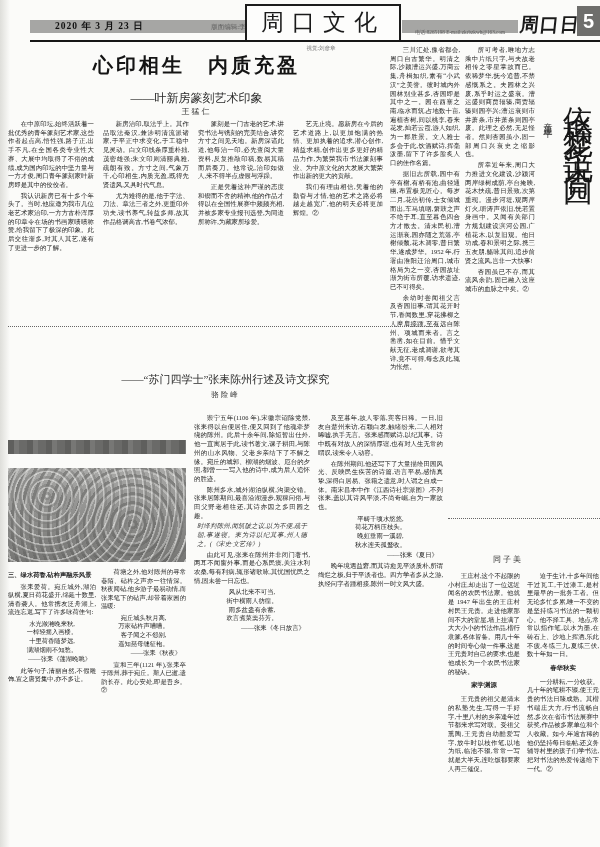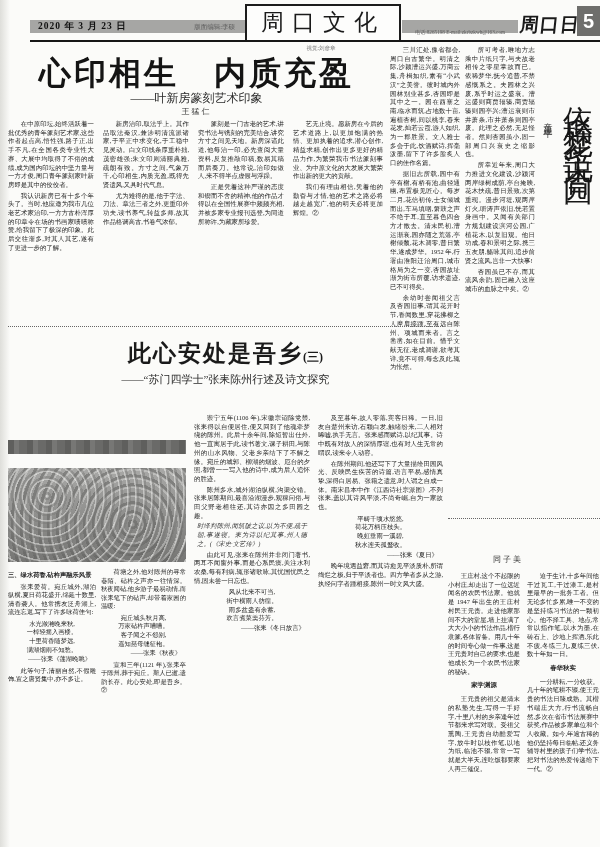--- a/index.html
+++ b/index.html
@@ -11,21 +11,21 @@
   .graybar{background:#a6a6a4;height:13px;}
   .bar-date{font-size:9.5px;font-weight:bold;color:#111;line-height:13px;padding-left:8px;letter-spacing:1px;}
   .bar-small{font-size:6.5px;color:#5c5c5c;line-height:13px;white-space:nowrap;}
   .section-box{border:2px solid #1c1c1c;background:#fdfdfc;text-align:center;
     font-size:23px;letter-spacing:8px;line-height:34px;font-weight:400;}
   .masthead{font-size:19px;font-weight:bold;transform:skewX(-6deg);letter-spacing:1px;white-space:nowrap;}
   .pagenum-box{background:#6e6e6c;color:#fff;text-align:center;font-size:20px;font-weight:bold;
     font-family:"Liberation Sans","DejaVu Sans",sans-serif;line-height:30px;}
   .header-rule{border-top:2px solid #161616;}
   
-  .h-main{font-size:32px;font-weight:600;letter-spacing:3px;text-align:center;color:#141414;}
+  .h-main{font-size:20px;font-weight:600;letter-spacing:3px;text-align:center;color:#141414;}
   .h-sub{font-size:12px;text-align:center;color:#2b2b2b;}
   .h-author{font-size:8px;text-align:center;color:#333;letter-spacing:2px;}
   .col{position:absolute;text-align:justify;font-size:6.4px;line-height:1.36;color:#232323;overflow:hidden;}
   .blk-p{text-indent:2em;margin:0 0 2px 0;}
   .blk-quote{font-style:italic;color:#3a3a3a;margin:2px 3px;}
   .blk-head{font-weight:bold;margin:3px 0;}
   .blk-subhead{text-align:center;font-weight:bold;margin:5px 0;}
   .blk-poem{text-align:center;margin:3px 0;}
   .blk-poem .poem-attr{text-align:right;padding-right:5px;margin-top:1px;}
   .dotted{border-top:1.5px dotted #666;}
@@ -42,21 +42,21 @@
      repeating-radial-gradient(circle at 70% 60%, rgba(225,225,223,.4) 0 1.5px, rgba(95,95,93,.5) 2.5px 5px, rgba(0,0,0,0) 5px 9px),
      linear-gradient(180deg,#a9a9a7,#767674);}
   .photo .trees{position:absolute;left:0;right:0;top:20%;height:9%;
     background:repeating-linear-gradient(90deg,#5f5f5d 0 6px,#777775 6px 11px,#6a6a68 11px 19px);}
 </style>
 </head>
 <body>
 
 <div id="page">
 
-  <div class="abs graybar" style="left:30px;top:20px;width:215px;">
+  <div class="abs graybar" style="left:30px;top:20px;width:215px;padding-left:17px;">
     <span class="bar-date" style="float:left;">2020 年 3 月 23 日</span>
     <span class="bar-small" style="float:right;padding-right:10px;">版面编辑:李硕</span>
   </div>
   <div class="abs section-box" style="left:245px;top:4px;width:152px;height:34px;">
     <span>周口文化</span>
   </div>
   <div class="abs graybar" style="left:402px;top:20px;width:116px;text-align:center;">
     <span class="bar-small" style="font-size:5.2px;">电话:8265198    E-mail:zkrbzkwh@163.com</span>
   </div>
   <div class="abs bar-small" style="left:245px;top:42px;width:152px;text-align:center;font-size:5.5px;color:#777;">视觉:刘彦章</div>
@@ -95,24 +95,22 @@
       <div class="blk-p">所可考者,唯地方志乘中片纸只字,与夫故老相传之零星掌故而已。依稀梦华,抚今追昔,不禁感慨系之。夫园林之兴废,系乎时运之盛衰。漕运盛则商贾辐辏,商贾辐辏则园亭兴;漕运衰则市井萧条,市井萧条则园亭废。此理之必然,无足怪者。然则杏园虽小,固一部周口兴衰史之缩影也。</div>
       <div class="blk-p">所幸近年来,周口大力推进文化建设,沙颍河两岸绿树成荫,亭台掩映,花木扶疏,昔日景致,次第重现。漫步河堤,观两岸灯火,听涛声依旧,恍若置身画中。又闻有关部门方规划建设滨河公园,广植花木,以复旧观。他日功成,春和景明之际,携三五友朋,觞咏其间,追步前贤之流风,岂非一大快事!</div>
       <div class="blk-p">杏园虽已不存,而其流风余韵,固已融入这座城市的血脉之中矣。②</div>
     </div>
   <div class="abs vauthor" style="left:541px;top:115px;height:120px;">童建平</div>
   <div class="abs vtitle" style="left:557px;top:82px;height:400px;">依稀梦华说杏园</div>
 
   <div class="abs dotted" style="left:8px;top:326px;width:435px;"></div>
   <div class="abs dotted" style="left:448px;top:518px;width:152px;"></div>
 
-  <div class="abs" style="left:8px;top:338px;width:435px;text-align:center;">
-    <span style="font-size:23px;font-weight:600;letter-spacing:2px;">此心安处是吾乡</span><span style="font-size:12px;font-weight:600;">(三)</span>
-  </div>
   <div class="abs h-sub" style="left:8px;top:372px;width:435px;font-size:11px;">——“苏门四学士”张耒陈州行述及诗文探究</div>
+  <div class="abs h-author" style="left:8px;top:390px;width:435px;font-size:7.5px;">骆险峰</div>
 
   <div class="abs photo" style="left:8px;top:410px;width:178px;height:152px;">
     <div class="trees"></div>
     <div class="lotus"></div>
   </div>
 
   <div class="col" style="left:8px;top:568px;width:88px;height:276px;font-size:6.3px;">
       <div class="blk-head">三、绿水荷香,砧杵声融乐风景</div>
       <div class="blk-p">张耒爱荷。宛丘城外,湖泊纵横,夏日荷花盛开,绵延十数里,清香袭人。他常携友泛舟湖上,流连忘返,写下了许多咏荷佳句:</div>
       <div class="blk-poem">

